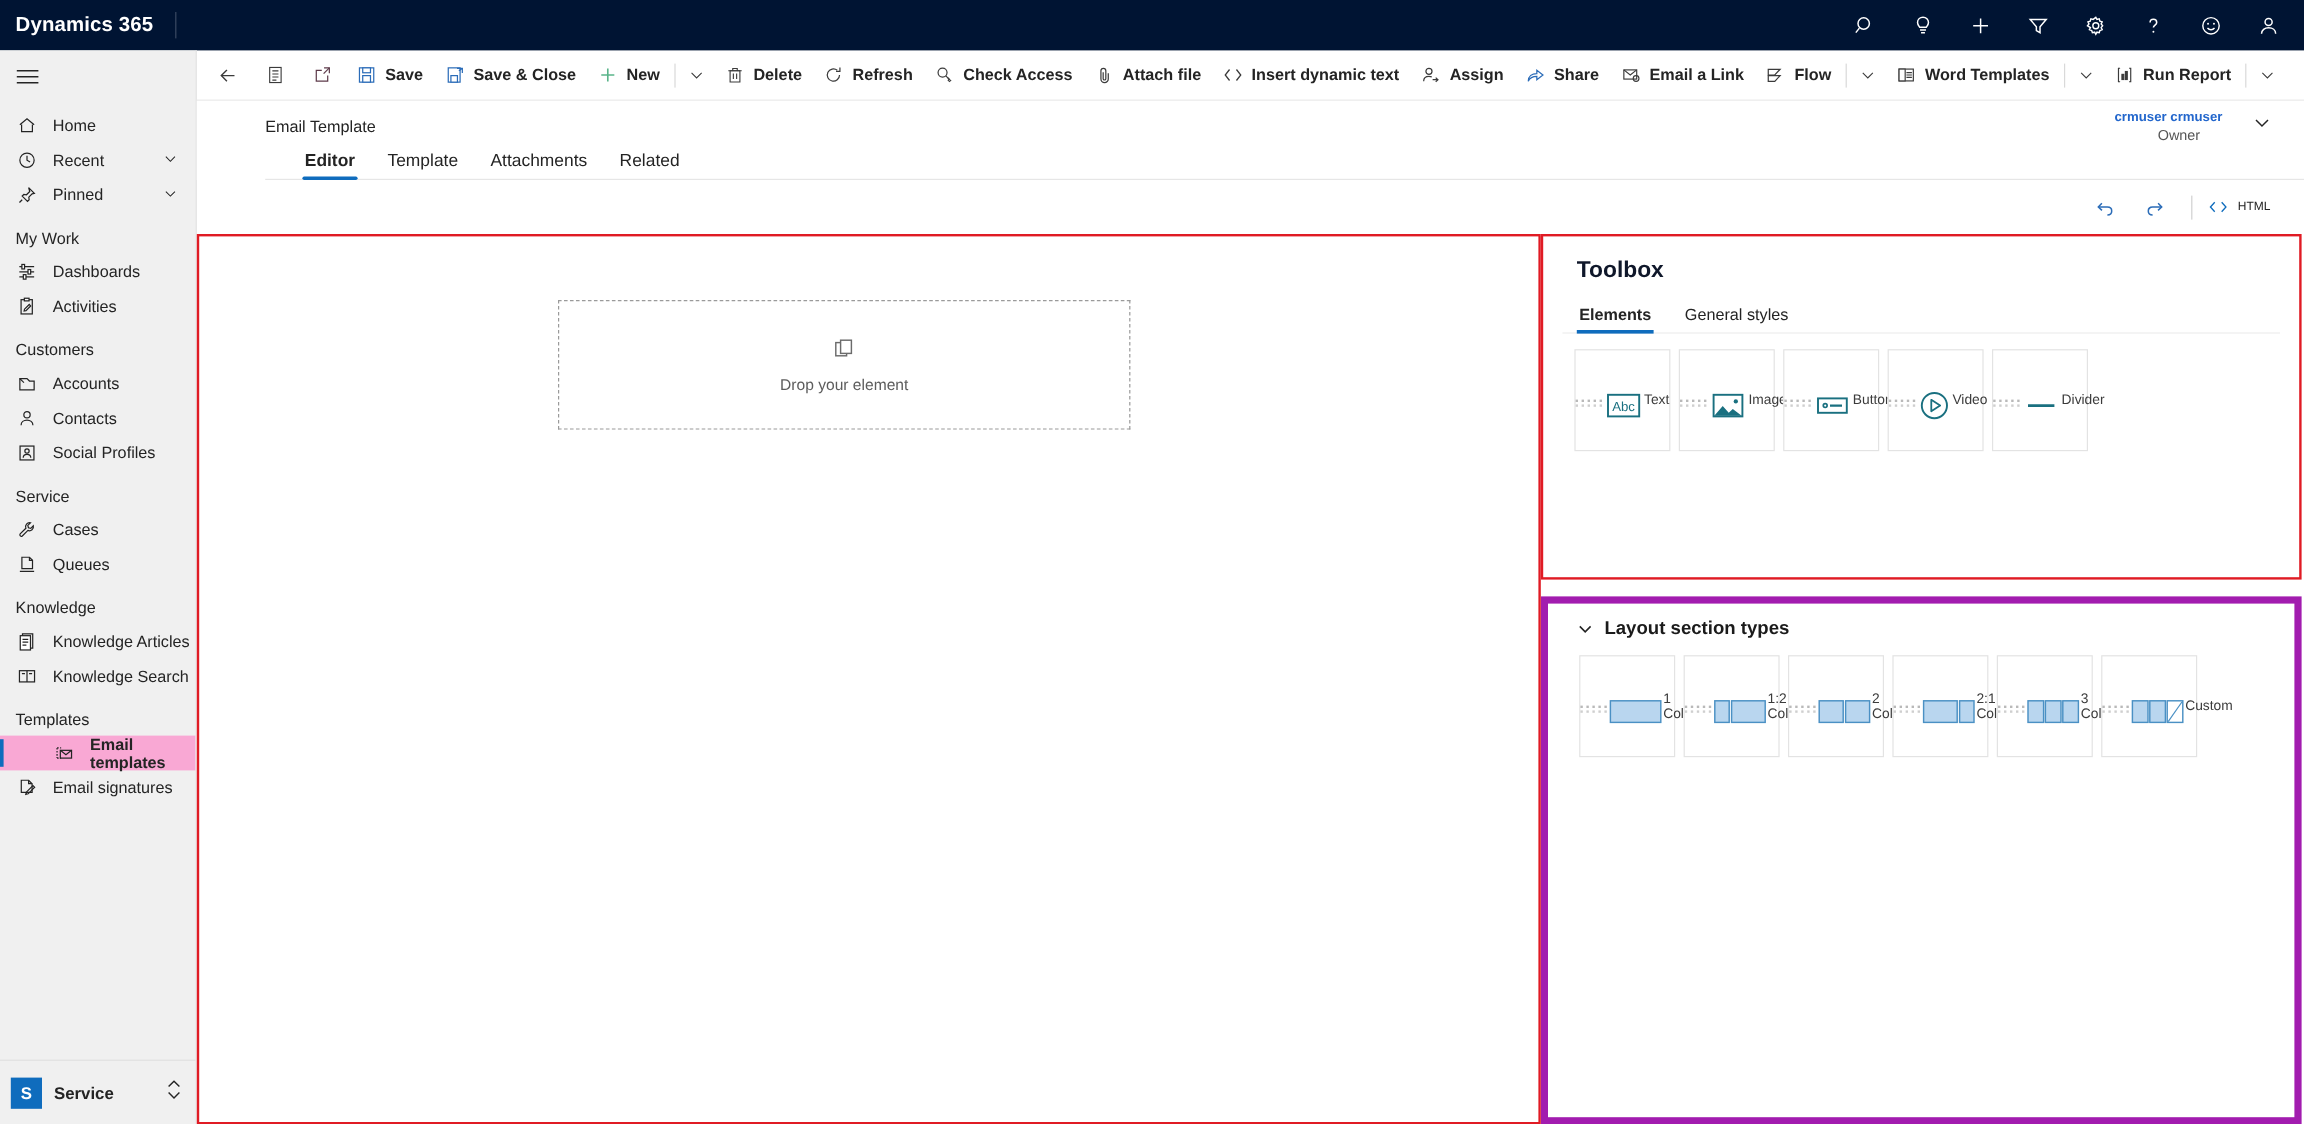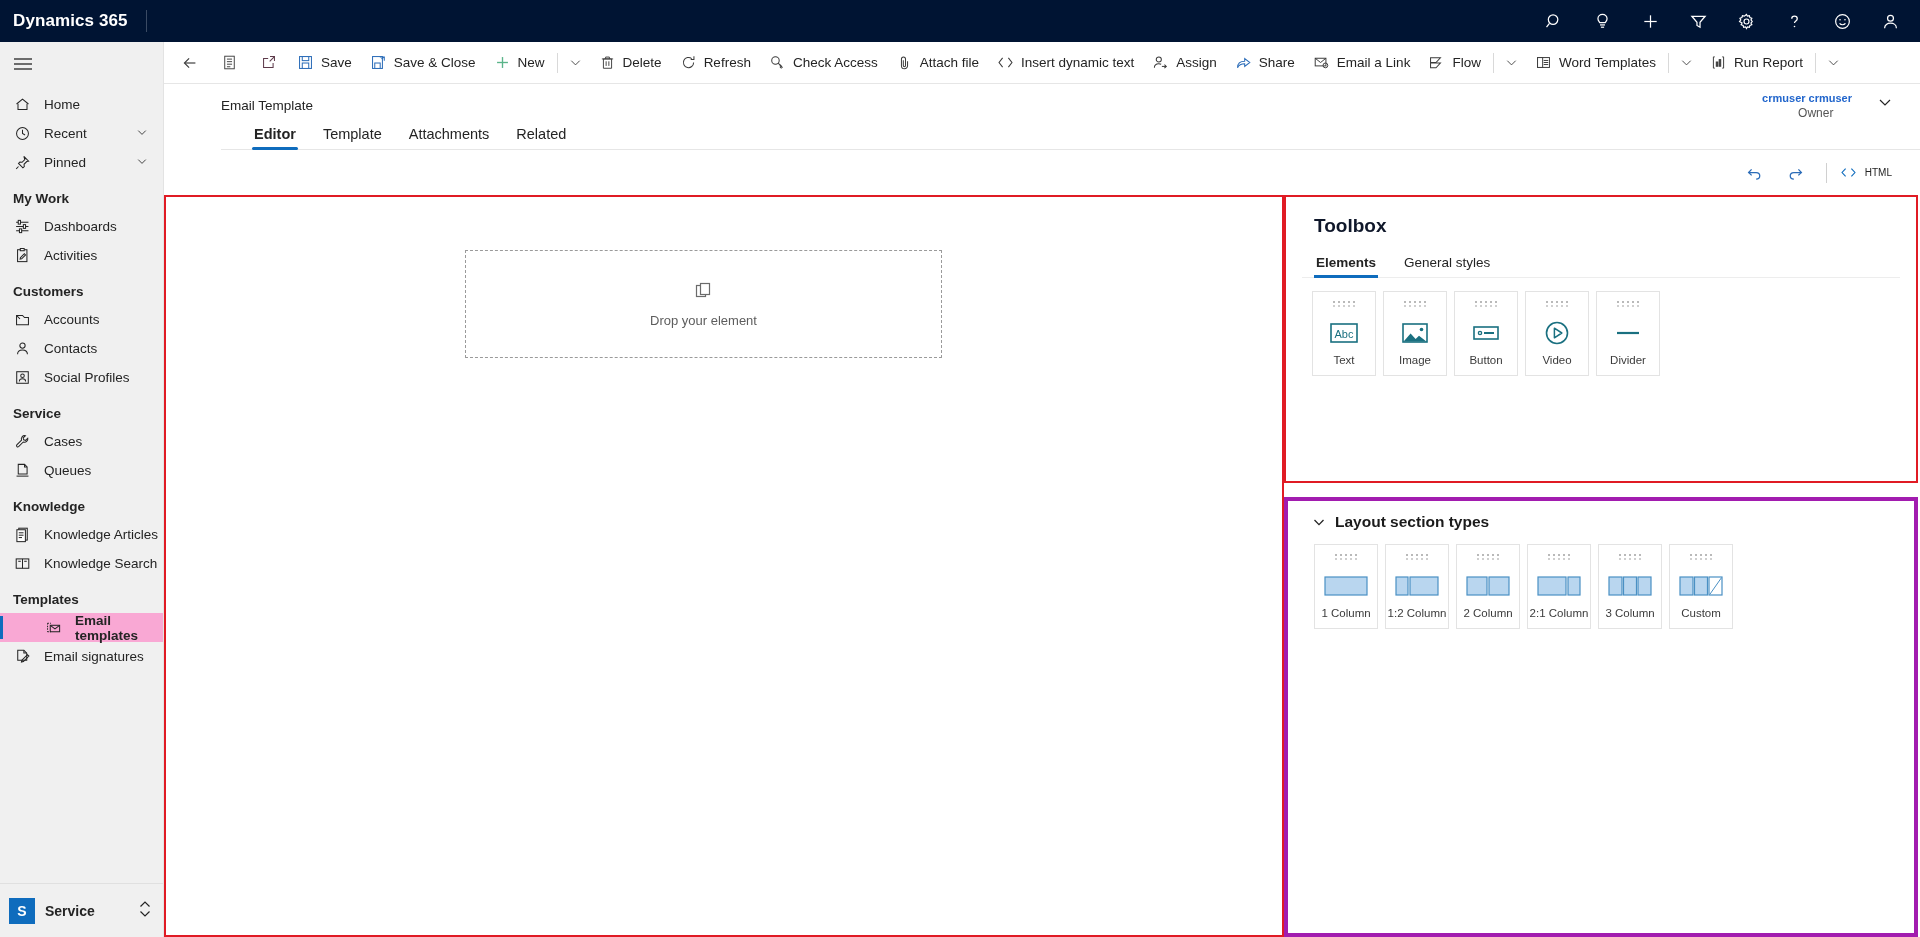--- a/index.html
+++ b/index.html
@@ -62,21 +62,21 @@
     display: flex; align-items: center; justify-content: center;
     flex: 0 0 18px;
   }
   .nav-item.selected { background: #f9a8d4; font-weight: 700; padding-left: 44px; }
   .nav-item.selected::before {
     content: ""; position: absolute; left: 0; top: 3px;
     width: 3px; height: 23px; background: #0f6cbd;
   }
   .nav-item .chev { margin-left: auto; margin-right: 14px; }
   .nav-group {
-    font-size: 13.5px; font-weight: 700; color: #242424;
+    font-size: 13.5px; font-weight: 400; color: #242424;
     padding: 14px 0 6px 13px;
   }
   #app-switcher {
     border-top: 1px solid #e0e0e0;
     height: 54px; display: flex; align-items: center;
     padding-left: 9px; cursor: pointer;
   }
   #app-switcher .sq {
     width: 26px; height: 26px; background: #0f6cbd; color: #fff;
     font-size: 14px; font-weight: bold;
@@ -91,21 +91,21 @@
   #cmdbar {
     height: 42px; background: #ffffff;
     border-bottom: 1px solid #e6e6e6;
     display: flex; align-items: center;
     overflow: hidden; white-space: nowrap;
     padding-left: 6px;
   }
   .cmd {
     height: 42px; display: flex; align-items: center;
     padding: 0 9px; font-size: 13.5px; color: #242424;
-    cursor: pointer; flex: 0 0 auto;
+    cursor: pointer; flex: 0 0 auto; font-weight: bold;
   }
   .cmd .ci { margin-right: 7px; display: flex; align-items: center; }
   .cmd.iconly { padding: 0 11px; }
   .cmd.caret { padding: 0 7px; }
   .cmd-sep { width: 1px; height: 20px; background: #d9d9d9; flex: 0 0 1px; margin: 0 3px; }
   
   #rec-head {
     background: #ffffff; padding-left: 57px; padding-top: 14px;
     position: relative;
   }
@@ -176,31 +176,31 @@
   #toolbox-title { font-size: 19px; font-weight: 600; padding: 18px 0 0 12px; color: #0f172a; }
   #tb-tabs { display: flex; padding-left: 12px; margin-top: 18px; border-bottom: 1px solid #ededed; }
   .tb-tab { font-size: 13.5px; padding: 0 2px 7px 2px; margin-right: 24px; cursor: pointer; position: relative; color: #242424; }
   .tb-tab.active { font-weight: 700; }
   .tb-tab.active::after {
     content: ""; position: absolute; left: 0; right: 0; bottom: -1px;
     height: 3px; background: #0f6cbd;
   }
   .card-grid { display: flex; flex-wrap: wrap; padding: 13px 0 0 10px; }
   .tcard {
-    width: 64px; height: 85px; border: 1px solid #e3e3e3; background: #fff;
+    width: 80px; height: 85px; border: 1px solid #e3e3e3; background: #fff;
     margin: 0 7px 7px 0; cursor: grab;
-    display: flex; flex-direction: column; align-items: center;
+    display: flex; flex-direction: row; align-items: center;
     position: relative; padding-top: 9px;
   }
   .tcard .dots { margin-bottom: 4px; }
   .tcard .cico { flex: 1; display: flex; align-items: center; justify-content: center; width: 100%; }
   .tcard .clbl { font-size: 11.5px; color: #3b3b3b; padding-bottom: 9px; }
   
   #layouts {
-    border: 4px solid #a21caf; background: #ffffff;
+    border: 6px solid #a21caf; background: #ffffff;
     margin-top: 14px; margin-right: 2px;
     flex: 1; padding: 0 16px; overflow: hidden;
   }
   #lay-head {
     display: flex; align-items: center; padding: 12px 0 0 8px;
     font-size: 15.5px; font-weight: 600; cursor: pointer; color: #1b1b1b;
   }
   #lay-head .lchev { margin-right: 9px; display: flex; }
   .lcard .cico { align-items: center; }
   

